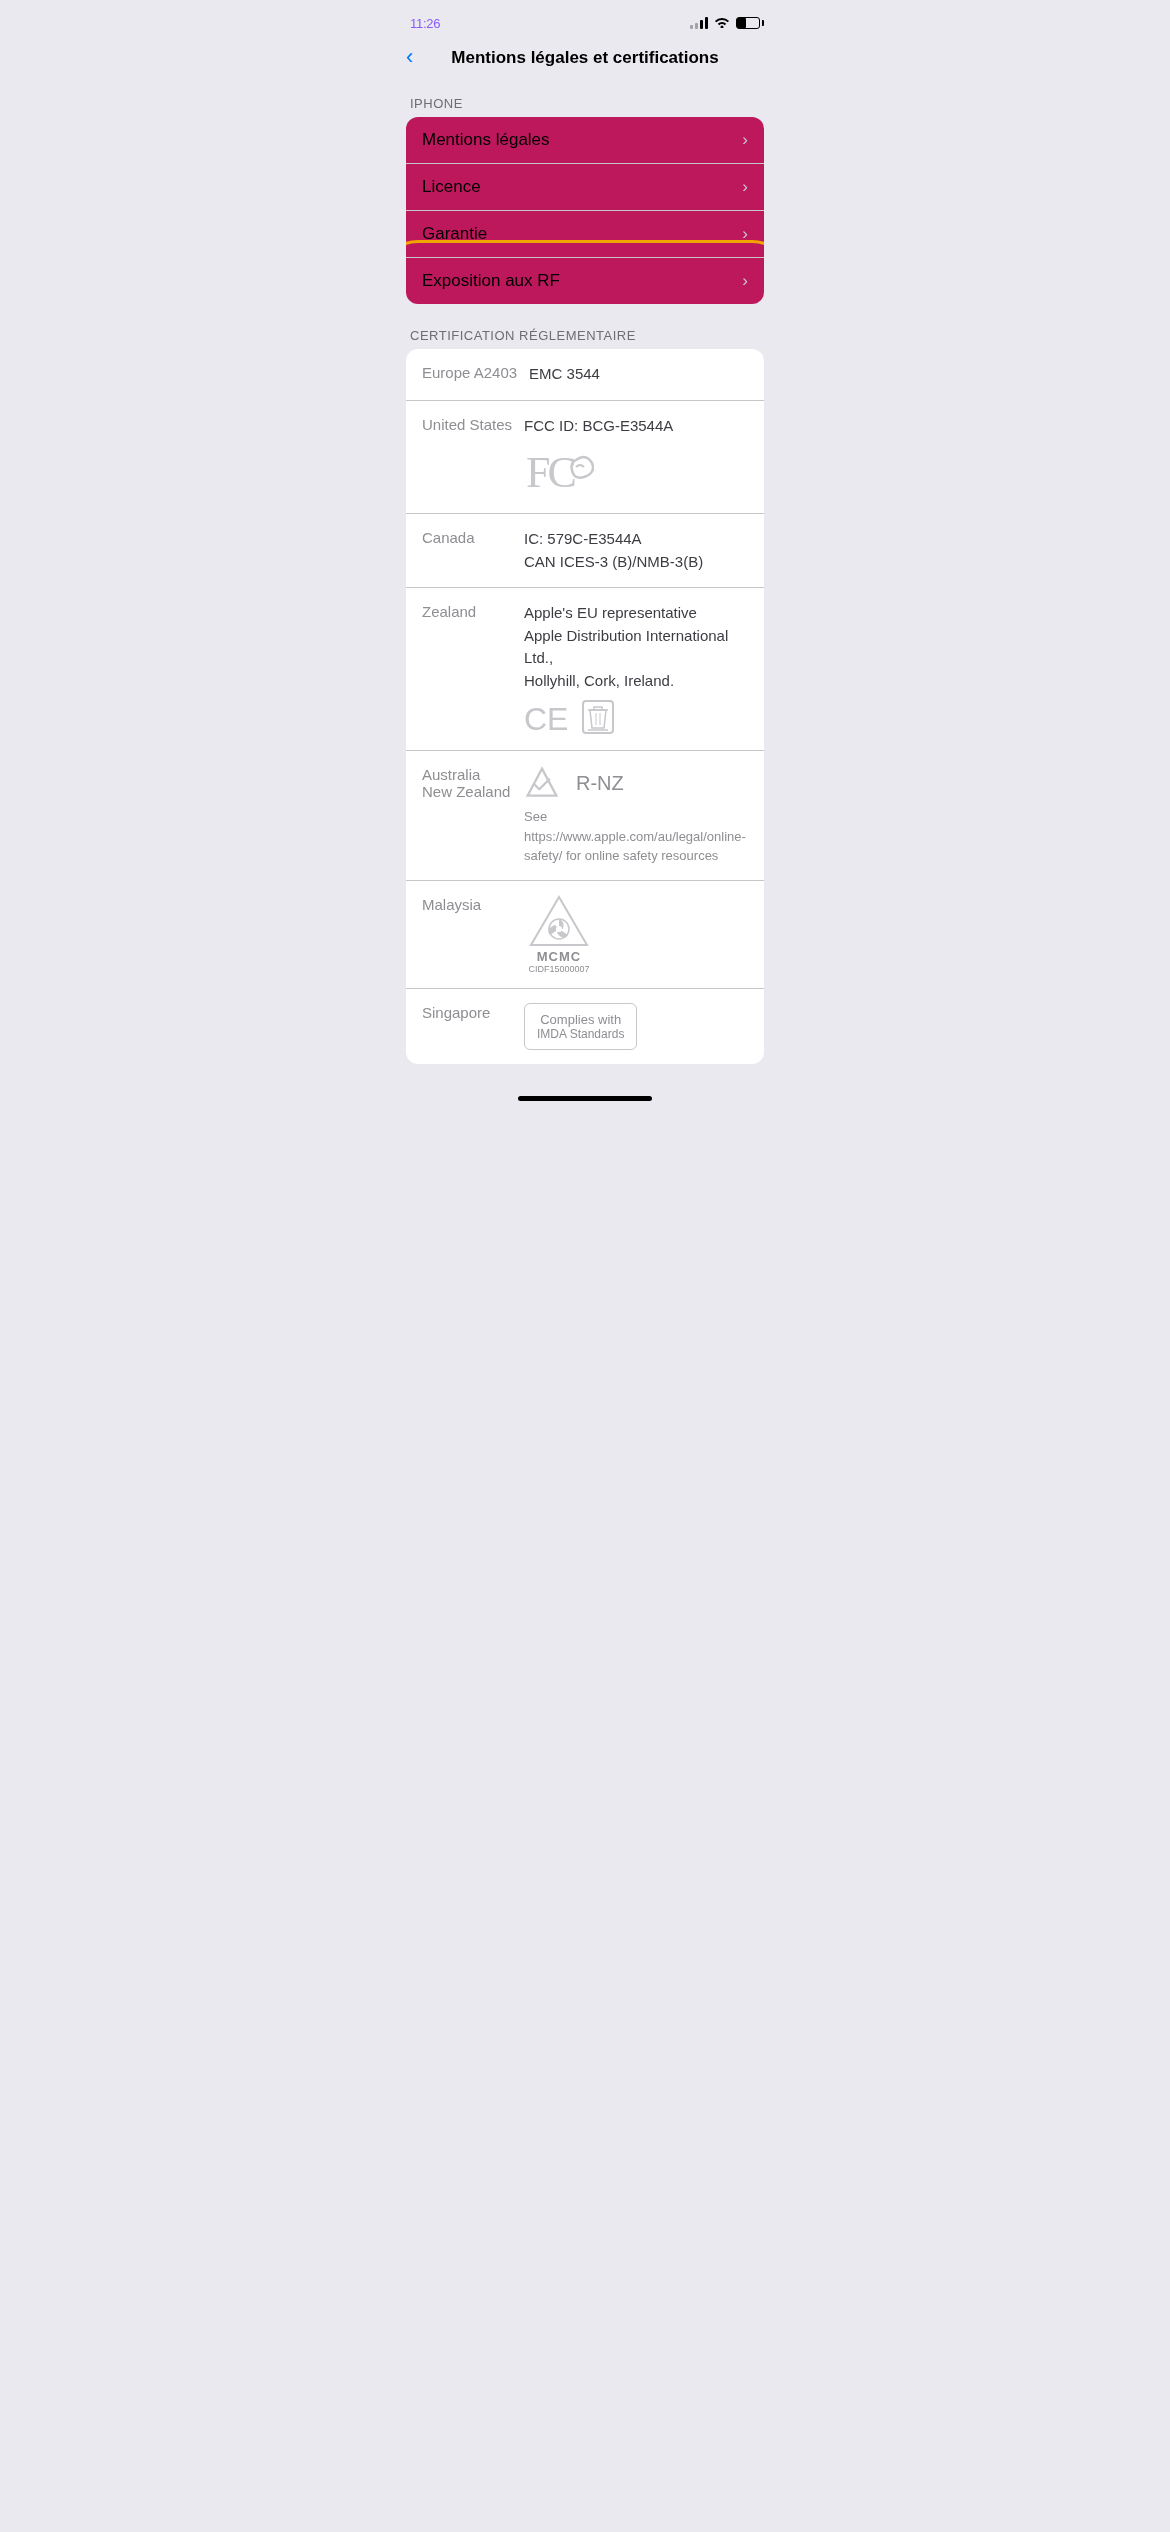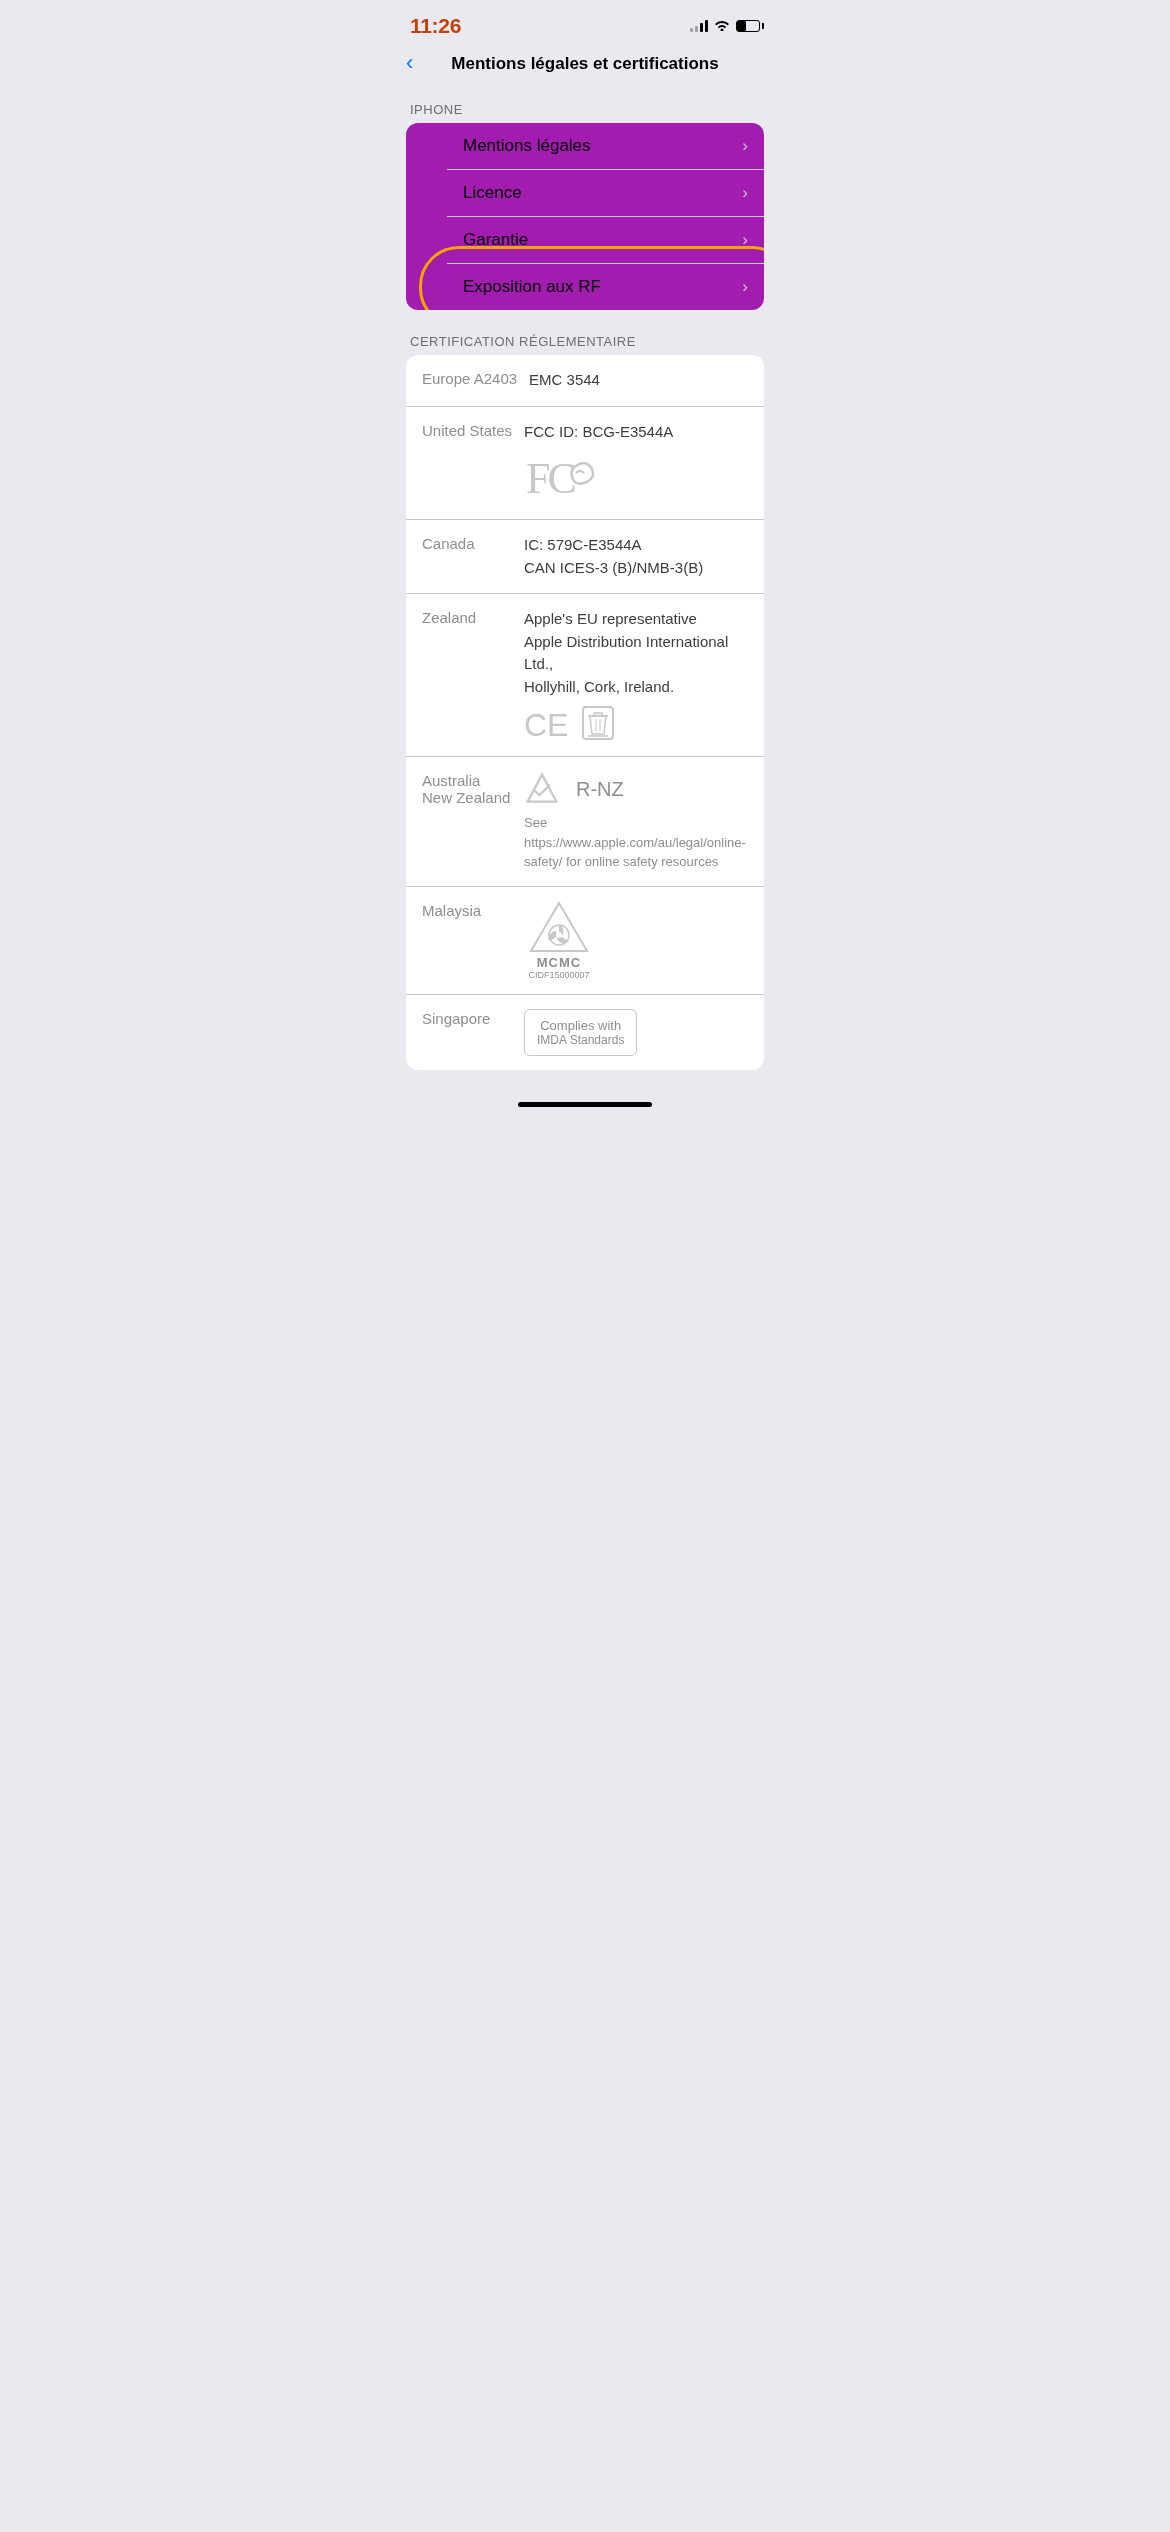--- a/index.html
+++ b/index.html
@@ -18,23 +18,23 @@
     
     .status-bar {
       display: flex;
       justify-content: space-between;
       align-items: center;
       padding: 14px 20px 8px 20px;
       background: #e9e9ef;
     }
 
     .status-time {
-      font-size: 21px;
-      font-weight: 700;
-      color: #c2410c;
+      font-size: 13px;
+      font-weight: 400;
+      color: #8b5cf6;
       letter-spacing: -0.3px;
     }
 
     .status-icons {
       display: flex;
       align-items: center;
       gap: 6px;
     }
 
     .signal-bars {
@@ -120,25 +120,24 @@
       font-size: 13px;
       font-weight: 400;
       color: #6d6d72;
       text-transform: uppercase;
       letter-spacing: 0.5px;
       padding: 16px 20px 6px 20px;
     }
 
     
     .settings-card {
-      background: #a21caf;
+      background: #be185d;
       border-radius: 12px;
       margin: 0 16px;
       overflow: hidden;
-      padding-left: 41px;
     }
 
     .settings-row {
       display: flex;
       align-items: center;
       justify-content: space-between;
       padding: 13px 16px;
       border-bottom: 0.5px solid #c6c6c8;
       cursor: pointer;
       min-height: 44px;

